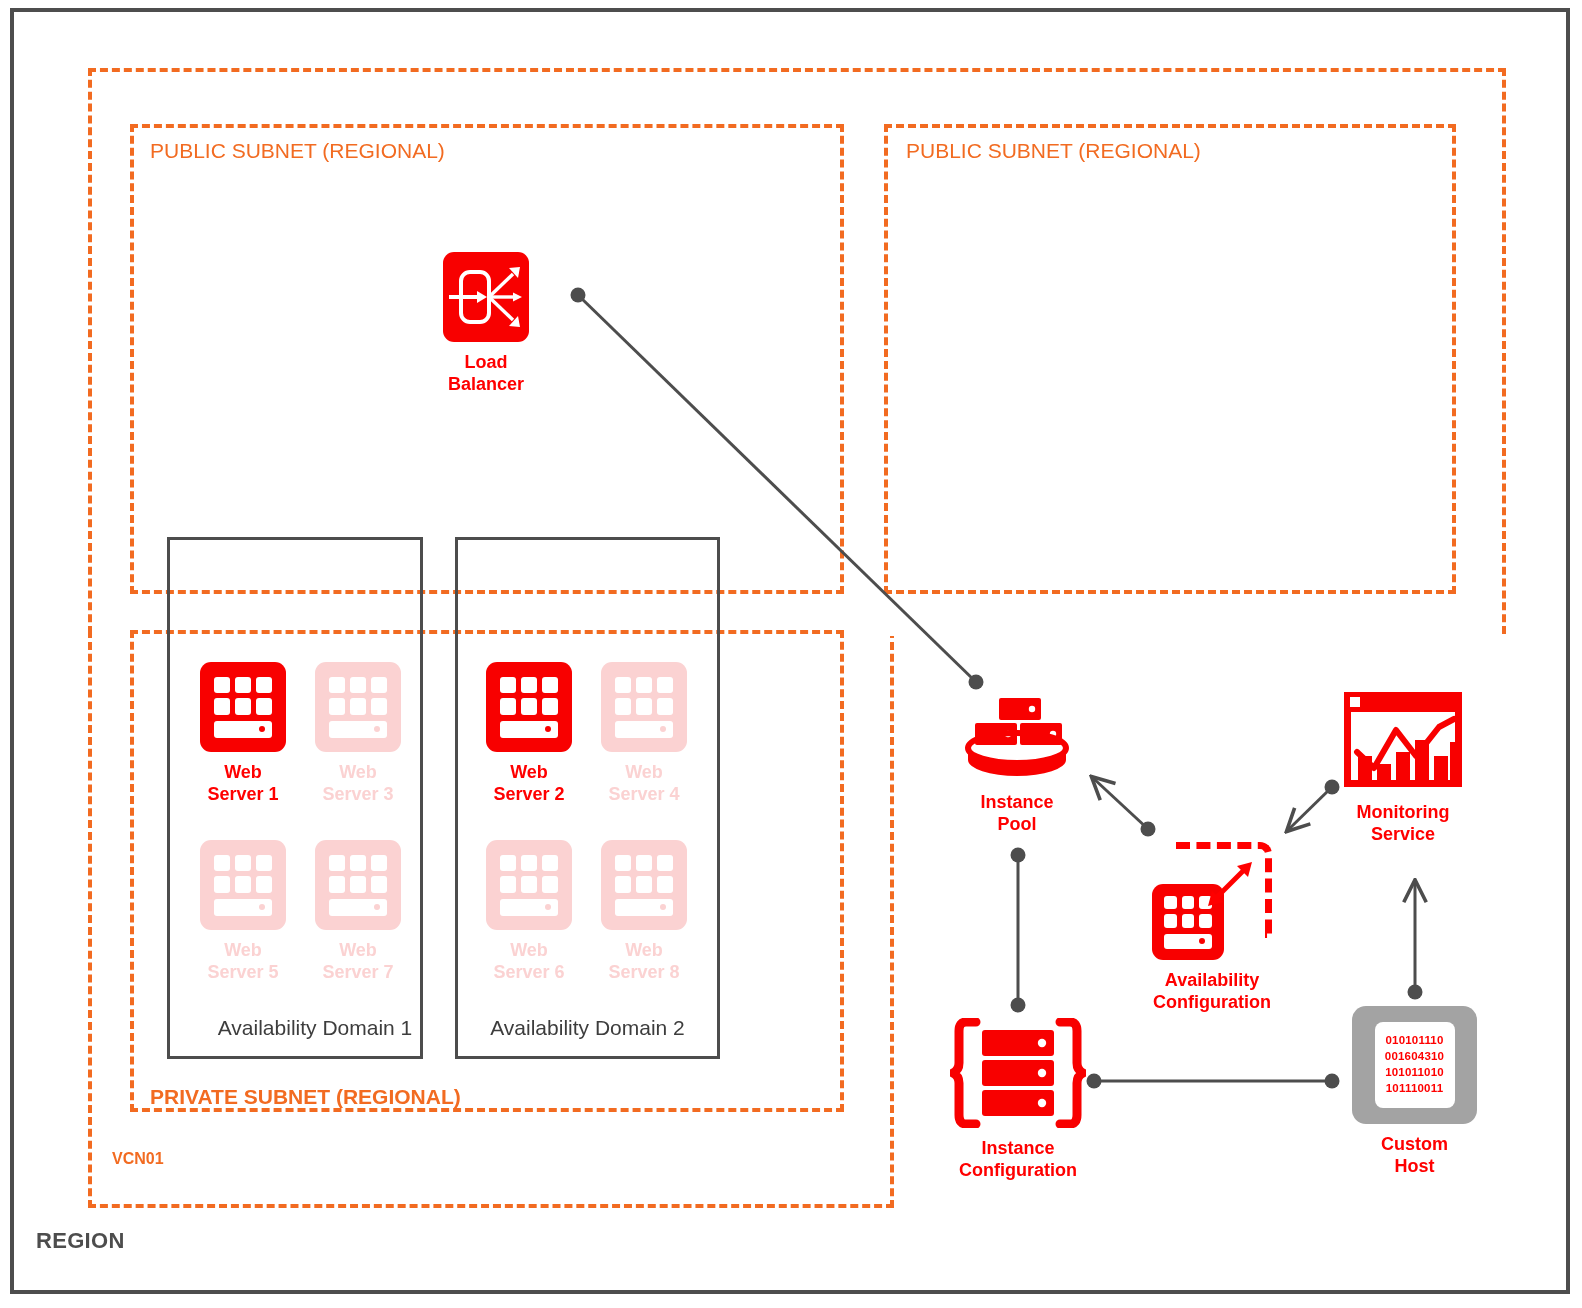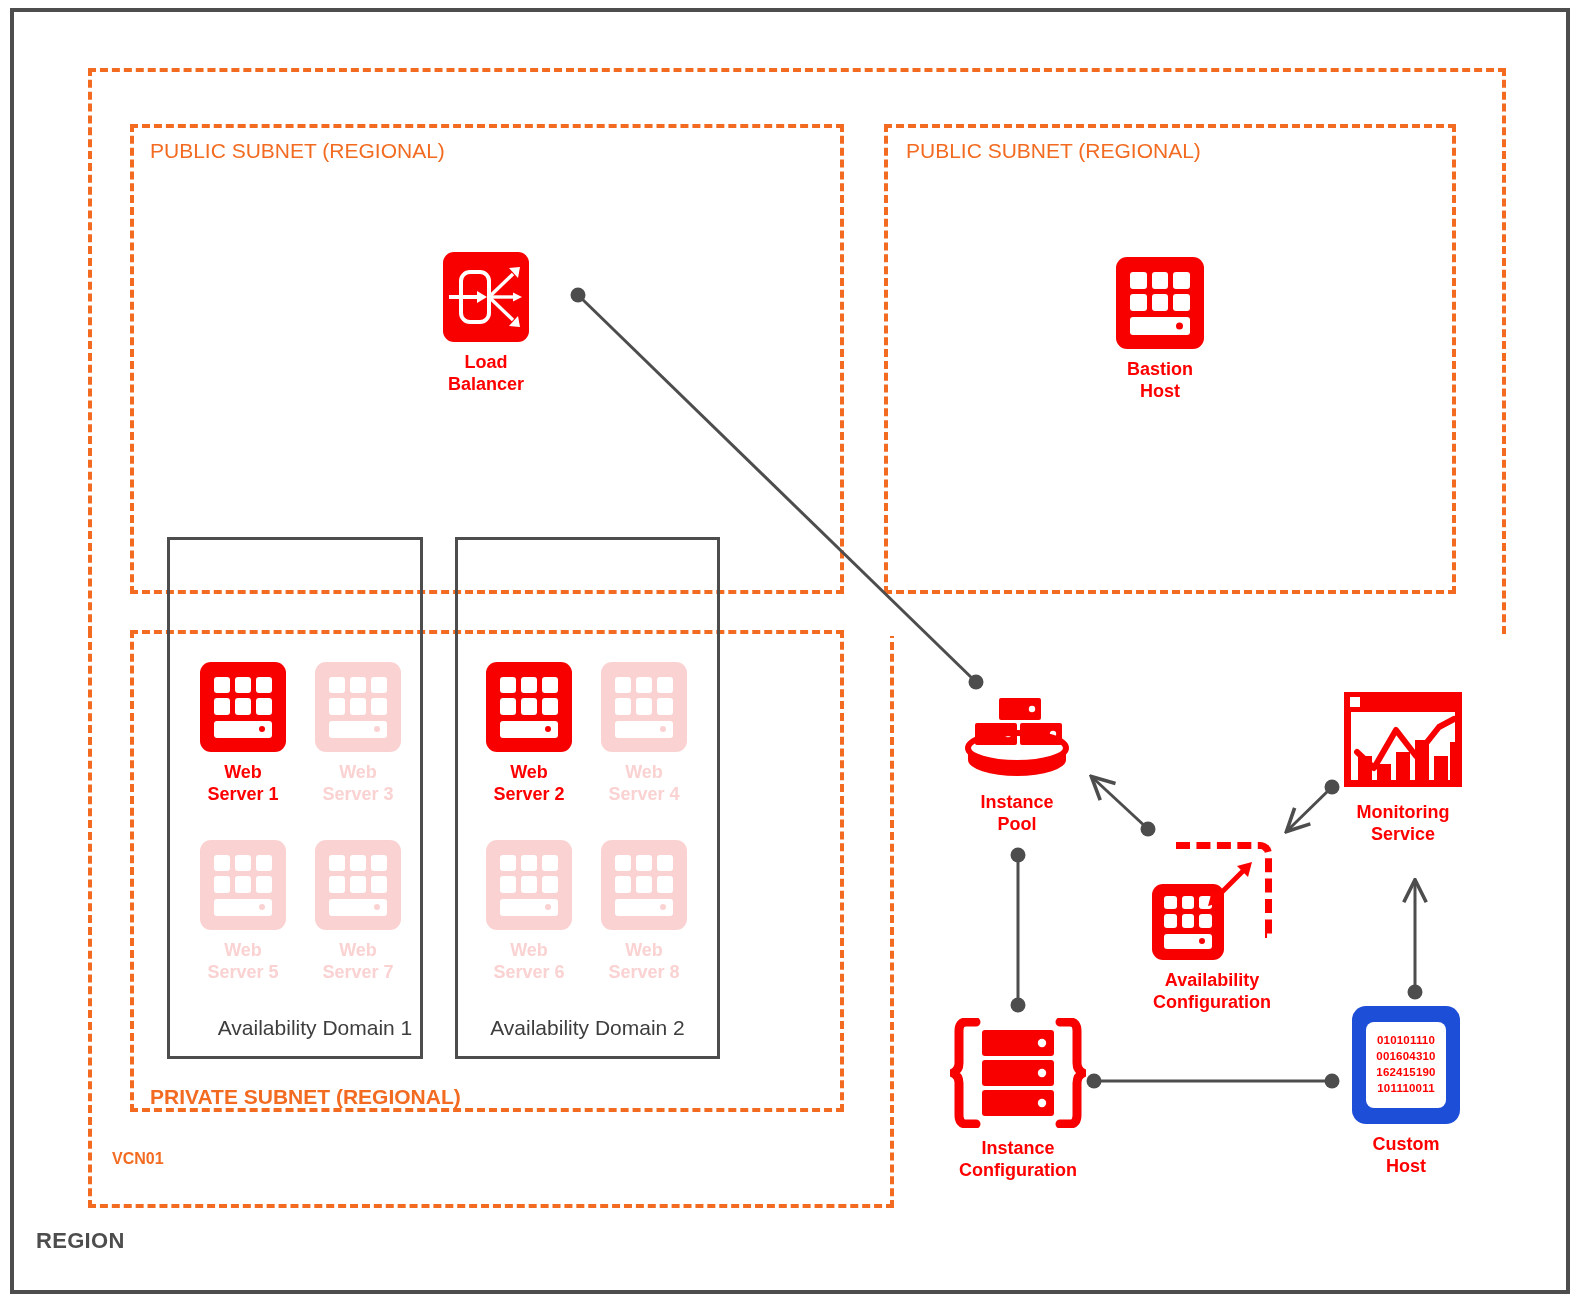--- a/index.html
+++ b/index.html
@@ -156,21 +156,21 @@
     position:absolute;left:24px;top:0;width:96px;height:96px;
     border-top:7px dashed #ff0000;
     border-right:7px dashed #ff0000;
     border-top-right-radius:12px;
     box-sizing:border-box;
   }
   .as-inst{position:absolute;left:0;top:42px;}
   .as-arrow{position:absolute;left:54px;top:18px;}
   
   .img-icon{
-    width:108px;height:118px;background:#1d4ed8;border-radius:14px;
+    width:125px;height:118px;background:#a3a3a3;border-radius:14px;
     display:flex;align-items:center;justify-content:center;
   }
   .img-inner{
     width:80px;height:86px;background:#ffffff;border-radius:8px;
     display:flex;flex-direction:column;align-items:center;justify-content:center;
   }
   .img-bits{
     font-family:"Liberation Sans",sans-serif;
     font-size:11.5px;font-weight:bold;color:#ff0000;
     line-height:1.38;letter-spacing:0.2px;text-align:center;
@@ -257,37 +257,20 @@
       <path d="M 70 40.5 L 79 45 L 70 49.5 Z" fill="#ffffff"></path>
       <line x1="46" y1="45" x2="70" y2="22" stroke="#ffffff" stroke-width="3.4"></line>
       <path d="M 66 16 L 77 15 L 75 26 Z" fill="#ffffff"></path>
       <line x1="46" y1="45" x2="70" y2="68" stroke="#ffffff" stroke-width="3.4"></line>
       <path d="M 66 74 L 77 75 L 75 64 Z" fill="#ffffff"></path>
     </svg>
     <div class="node-label">Load
 Balancer</div>
   </div>
 
-  <div class="node pos-bastion">
-    <div class="inst-icon sz-big">
-      <div class="inst-grid">
-        <div class="inst-cell"></div>
-          <div class="inst-cell"></div>
-          <div class="inst-cell"></div>
-        <div class="inst-cell"></div>
-          <div class="inst-cell"></div>
-          <div class="inst-cell"></div>
-      </div>
-      <div class="inst-bar">
-          <span class="inst-dot"></span>
-        </div>
-    </div>
-    <div class="node-label">Bastion
-Host</div>
-  </div>
 
   <div class="node pos-ws1">
     <div class="inst-icon sz-web">
       <div class="inst-grid">
         <div class="inst-cell"></div>
           <div class="inst-cell"></div>
           <div class="inst-cell"></div>
         <div class="inst-cell"></div>
           <div class="inst-cell"></div>
           <div class="inst-cell"></div>
@@ -501,21 +484,21 @@
     </svg>
     <div class="node-label">Instance
 Configuration</div>
   </div>
 
   <div class="node pos-image">
     <div class="img-icon">
       <div class="img-inner">
         <div class="img-bits">010101110</div>
         <div class="img-bits">001604310</div>
-        <div class="img-bits">162415190</div>
+        <div class="img-bits">101011010</div>
         <div class="img-bits">101110011</div>
       </div>
     </div>
     <div class="node-label">Custom
 Host</div>
   </div>
 
 </div>
 
 </body></html>

